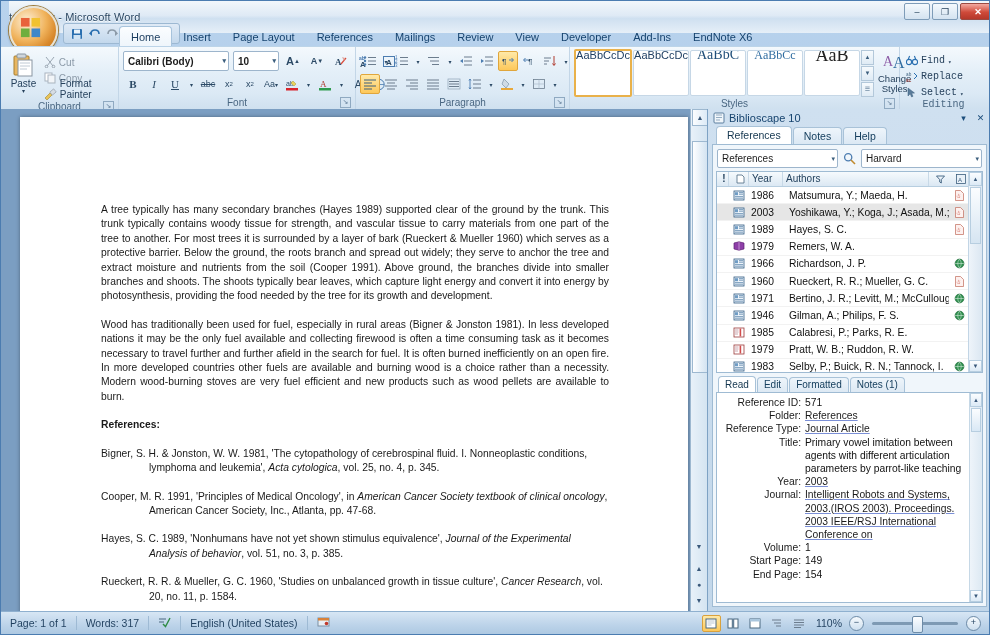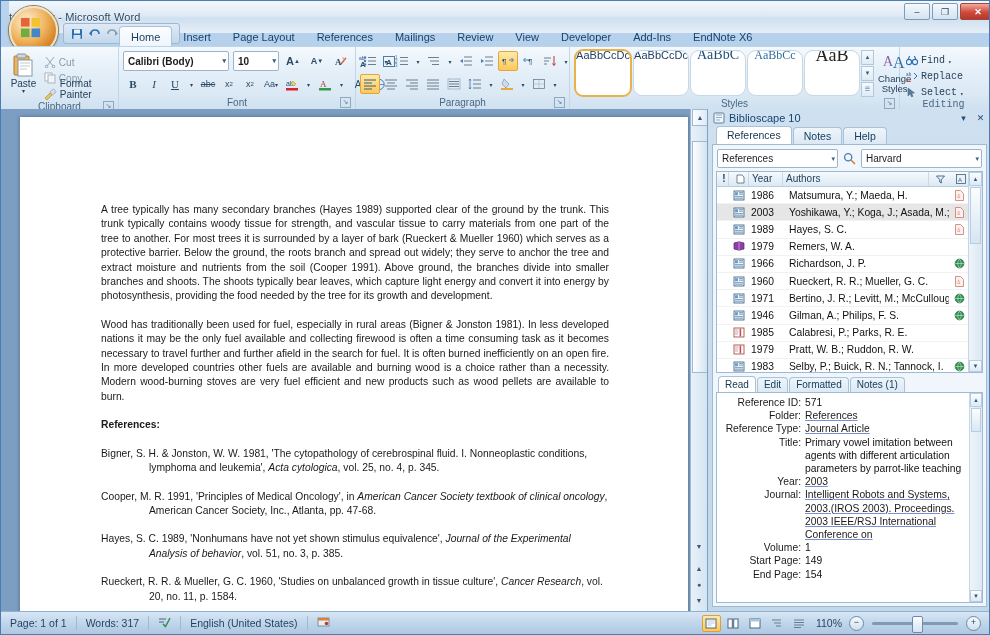--- a/index.html
+++ b/index.html
@@ -82,21 +82,21 @@
   .tbtn.sel{background:linear-gradient(180deg,#ffe9a8,#fdc85a);border-color:#e0a63c;}
   .combo{
     height:18px;border:1px solid #9db5cc;background:#fff;border-radius:2px;
     display:flex;align-items:center;padding:0 2px 0 4px;font-size:10px;color:#1c1c1c;
     justify-content:space-between;
   }
   .cb-arrow{font-size:7px;color:#3b5e7d;padding-left:3px;}
 
   .style-gal{display:flex;align-items:center;gap:1px;}
   .stile{
-    width:54px;height:44px;border:1px solid #c6d7e6;background:#fff;border-radius:9px;
+    width:54px;height:44px;border:1px solid #c6d7e6;background:#fff;border-radius:2px;
     display:flex;flex-direction:column;align-items:center;justify-content:center;overflow:hidden;
   }
   .stile.sel{border:2px solid #e9b14a;box-shadow:inset 0 0 0 1px #fff;}
   .stile .prev{font-size:11px;color:#1f3f63;line-height:14px;white-space:nowrap;}
   .stile .nm{font-size:14px;color:#2a4763;line-height:12px;white-space:nowrap;overflow:hidden;margin-top:36px;}
 
   .spin{display:flex;flex-direction:column;gap:1px;margin-left:1px;}
   .spin div{width:11px;height:13px;border:1px solid #b3c8da;background:linear-gradient(180deg,#f6fafd,#dfebf5);
     font-size:6px;line-height:12px;text-align:center;color:#3b5e7d;}
 

